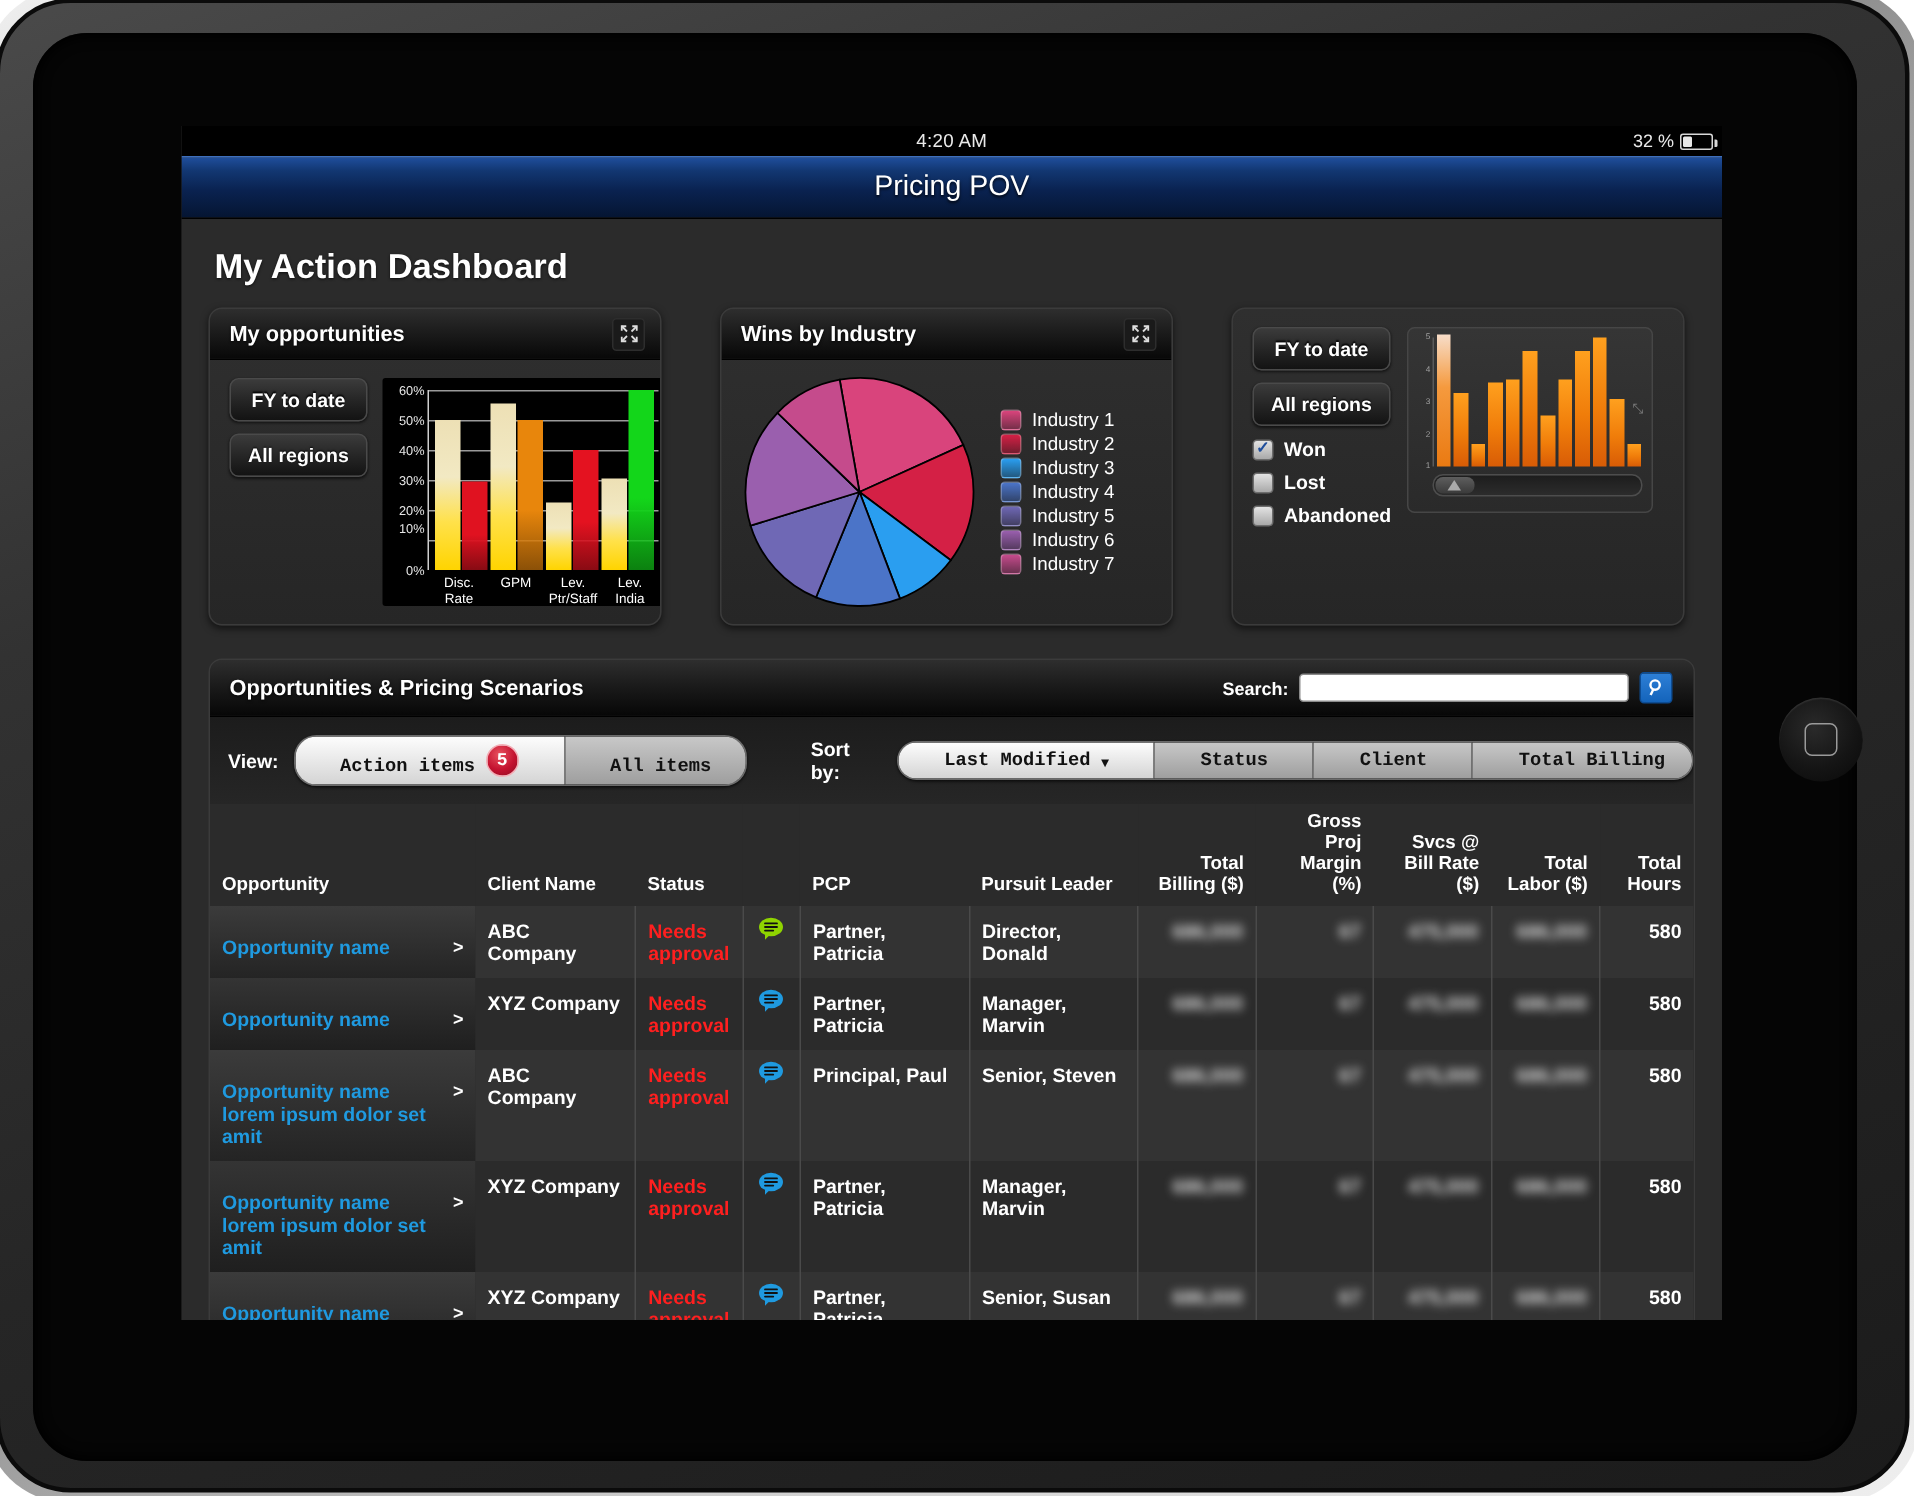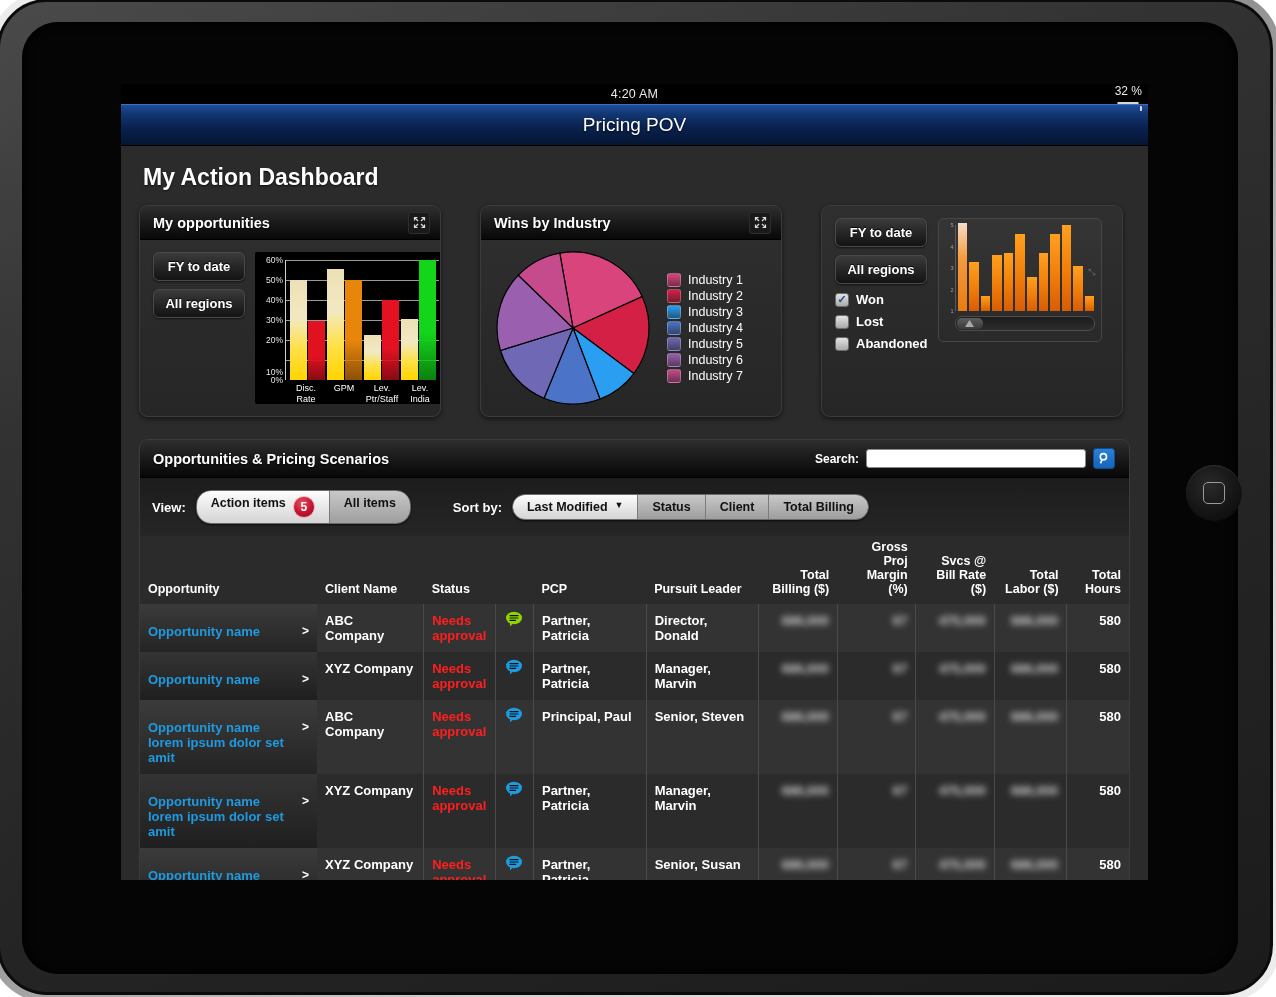--- a/index.html
+++ b/index.html
@@ -56,21 +56,21 @@
   
   #statusbar {
     height: 20px; background: #000;
     color: #e9e9e9; font-size: 12.5px;
     display: flex; align-items: center; justify-content: center;
     position: relative;
   }
   #statusbar .time { letter-spacing: .2px; }
   #statusbar .right {
     position: absolute; right: 6px; top: 0; height: 20px;
-    display: flex; align-items: center; gap: 4px; flex-direction: column;
+    display: flex; align-items: center; gap: 4px;
   }
   .batt-pct { font-size: 12px; }
   .batt {
     width: 22px; height: 11px; border: 1.4px solid #d8d8d8; border-radius: 2px;
     position: relative; display: inline-block;
   }
   .batt::after {
     content:""; position: absolute; right: -4px; top: 3px;
     width: 2.5px; height: 5px; background: #d8d8d8; border-radius: 0 1px 1px 0;
   }
@@ -242,24 +242,24 @@
     padding: 12px 0 12px 12px;
     background: linear-gradient(180deg,#1c1c1c 0%,#262626 100%);
   }
   .ctl-label { color: #fff; font-size: 13px; font-weight: bold; }
   .segmented {
     display: flex; border-radius: 15px; overflow: hidden;
     border: 1px solid #6b6b6b;
     box-shadow: 0 1px 2px rgba(0,0,0,.7);
   }
   .seg {
-    padding: 5px 14px; font-size: 12.5px; font-weight: bold; color: #111;
+    padding: 5px 30px; font-size: 12.5px; font-weight: bold; color: #111;
     background: linear-gradient(180deg,#c8c8c8 0%,#9e9e9e 100%);
     border-right: 1px solid #7b7b7b; cursor: pointer;
-    display: flex; align-items: flex-start; gap: 7px; white-space: nowrap;
+    display: flex; align-items: flex-end; gap: 7px; white-space: nowrap; font-family: Liberation Mono, monospace;
   }
   .seg:last-child { border-right: none; }
   .seg.active { background: linear-gradient(180deg,#fdfdfd 0%,#d4d4d4 100%); }
   .badge {
     min-width: 22px; height: 22px; border-radius: 50%;
     background: radial-gradient(circle at 40% 30%, #e8515e 0%, #c41230 55%, #8d0c22 100%);
     color: #fff; font-size: 12px; font-weight: bold;
     display: flex; align-items: center; justify-content: center;
     border: 1px solid #f3aeb6;
   }
@@ -354,21 +354,21 @@
             </div>
             <div class="w-body">
               <div>
                 <div class="pillbtn">FY to date</div>
                 <div class="pillbtn">All regions</div>
               </div>
               <div class="barchart-box">
                 <div class="bc-plot" id="bc-plot">
                     <div class="ylab" style="top: 120px;">0%</div>
                     <div class="gridline" style="top: 100px;"></div>
-                    <div class="ylab" style="top: 112px;">10%</div>
+                    <div class="ylab" style="top: 92px;">10%</div>
                     <div class="gridline" style="top: 80px;"></div>
                     <div class="ylab" style="top: 80px;">20%</div>
                     <div class="gridline" style="top: 60px;"></div>
                     <div class="ylab" style="top: 60px;">30%</div>
                     <div class="gridline" style="top: 40px;"></div>
                     <div class="ylab" style="top: 40px;">40%</div>
                     <div class="gridline" style="top: 20px;"></div>
                     <div class="ylab" style="top: 20px;">50%</div>
                     <div class="gridline" style="top: 0px;"></div>
                     <div class="ylab" style="top: 0px;">60%</div>

